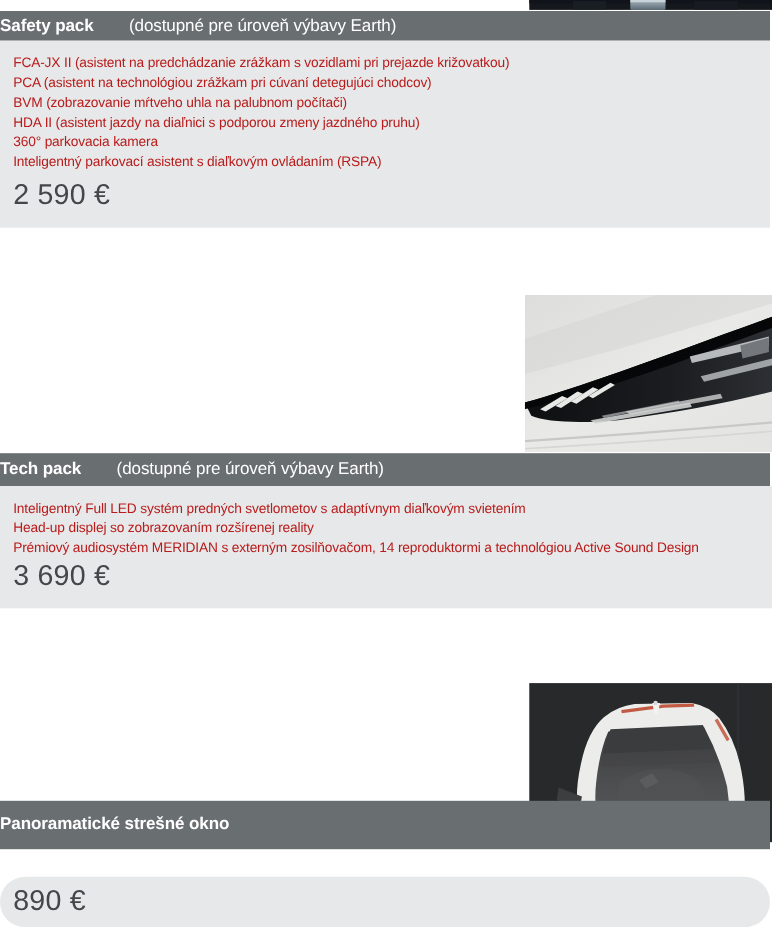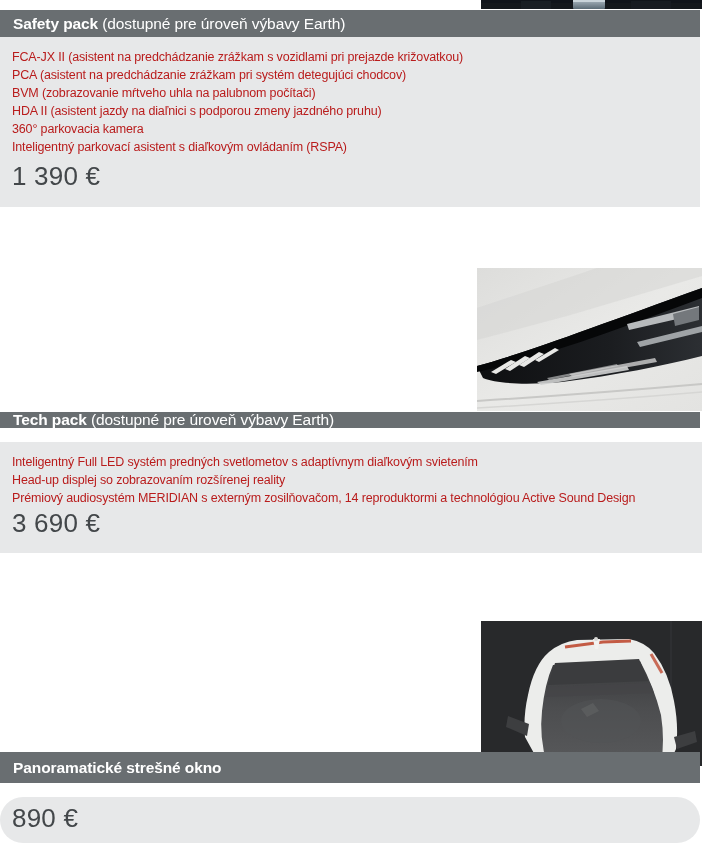--- a/index.html
+++ b/index.html
@@ -11,25 +11,26 @@
     overflow: hidden;
   }
   .abs { position: absolute; }
 
   
   .section-bar {
     left: 0; width: 700px;
     background: #696e71;
     color: #ffffff;
     display: flex; align-items: center;
-    padding-left: 13px;
+    padding-left: 0;
     box-sizing: border-box;
     font-size: 15.5px;
     letter-spacing: -0.1px;
     white-space: pre;
+    gap: 28px;
   }
   .section-bar .t-bold { font-weight: 700; }
   .section-bar .t-rest { font-weight: 400; }
 
   
   .section-body {
     left: 0; width: 700px;
     background: #e7e8e9;
   }
   .feature-list {
@@ -72,27 +73,27 @@
   </svg>
 </div>
 
 <div class="abs section-bar" style="top:10px; height:27px;">
   <span class="t-bold">Safety pack</span><span class="t-rest"> (dostupné pre úroveň výbavy Earth)</span>
 </div>
 
 <div class="abs section-body" style="top:37px; height:170px;">
   <div class="feature-list">
     <div class="feature-line">FCA-JX II (asistent na predchádzanie zrážkam s vozidlami pri prejazde križovatkou)</div>
-    <div class="feature-line">PCA (asistent na predchádzanie zrážkam pri systém detegujúci chodcov)</div>
+    <div class="feature-line">PCA (asistent na technológiou zrážkam pri cúvaní detegujúci chodcov)</div>
     <div class="feature-line">BVM (zobrazovanie mŕtveho uhla na palubnom počítači)</div>
     <div class="feature-line">HDA II (asistent jazdy na diaľnici s podporou zmeny jazdného pruhu)</div>
     <div class="feature-line">360° parkovacia kamera</div>
     <div class="feature-line">Inteligentný parkovací asistent s diaľkovým ovládaním (RSPA)</div>
   </div>
-  <div class="price" style="top:124px;">1 390 €</div>
+  <div class="price" style="top:124px;">2 590 €</div>
 </div>
 
 <div class="abs photo" style="left:477px; top:268px; width:225px; height:143px;">
   <svg width="225" height="143" viewBox="0 0 225 143" xmlns="http://www.w3.org/2000/svg">
     <defs>
       <linearGradient id="gbody" x1="0" y1="0" x2="1" y2="1">
         <stop offset="0" stop-color="#dddddb"></stop>
         <stop offset="0.5" stop-color="#e9e9e7"></stop>
         <stop offset="1" stop-color="#e3e3e1"></stop>
       </linearGradient>
@@ -125,21 +126,21 @@
       <path d="M150,56 L222,38 L222,46 L152,62 Z" fill="#b7babc"></path>
       <path d="M160,74 L225,58 L225,64 L163,79 Z" fill="#9fa3a6"></path>
       <path d="M196,46 L222,39 L222,52 L198,58 Z" fill="#74787c"></path>
     </g>
 
     <path d="M0,133 Q110,126 225,116" stroke="#c8c8c6" stroke-width="2" fill="none"></path>
     <path d="M0,140 Q120,133 225,124" stroke="#d6d6d4" stroke-width="1.5" fill="none"></path>
   </svg>
 </div>
 
-<div class="abs section-bar" style="top:412px; height:16px;">
+<div class="abs section-bar" style="top:412px; height:30px;">
   <span class="t-bold">Tech pack</span><span class="t-rest"> (dostupné pre úroveň výbavy Earth)</span>
 </div>
 
 <div class="abs section-body" style="top:442px; height:111px;padding-left:26px;">
   <div class="feature-list">
     <div class="feature-line">Inteligentný Full LED systém predných svetlometov s adaptívnym diaľkovým svietením</div>
     <div class="feature-line">Head-up displej so zobrazovaním rozšírenej reality</div>
     <div class="feature-line">Prémiový audiosystém MERIDIAN s externým zosilňovačom, 14 reproduktormi a technológiou Active Sound Design</div>
   </div>
   <div class="price" style="top:66px;">3 690 €</div>
@@ -172,19 +173,19 @@
     <path d="M112,18 L119,18 L117,28 L114,28 Z" fill="#f2f2f0"></path>
     <circle cx="115" cy="18" r="2" fill="#d8d8d6"></circle>
 
     <path d="M27,95 L48,103 L46,115 L25,106 Z" fill="#3d3e40"></path>
     <path d="M193,116 L214,110 L216,121 L196,128 Z" fill="#3d3e40"></path>
 
     <path d="M66,138 L180,138 L178,145 L68,145 Z" fill="#454648"></path>
   </svg>
 </div>
 
-<div class="abs section-bar" style="top:728px; height:31px;margin-top:24px;">
+<div class="abs section-bar" style="top:728px; height:44px;">
   <span class="t-bold">Panoramatické strešné okno</span>
 </div>
 
 <div class="abs section-body" style="top:797px; height:46px;border-radius:23px;">
   <div class="price" style="top:6px;">890 €</div>
 </div>
 
 </body></html>

